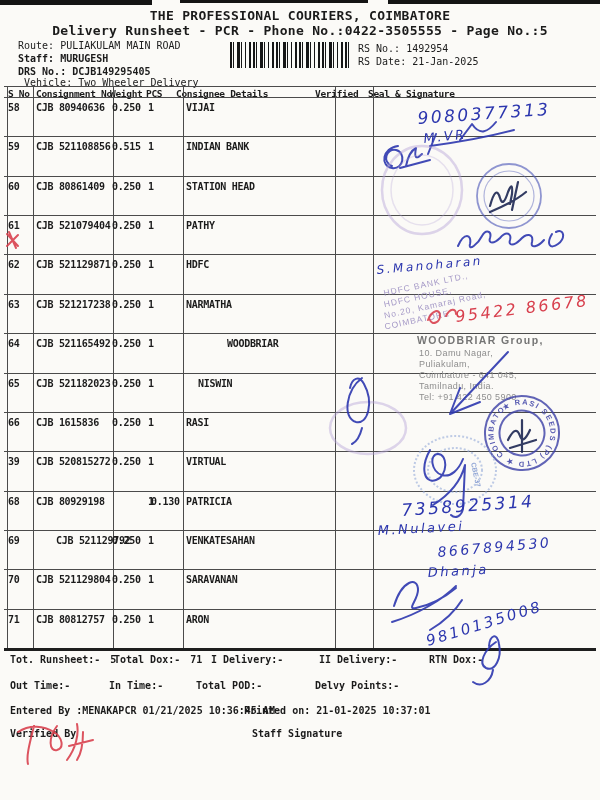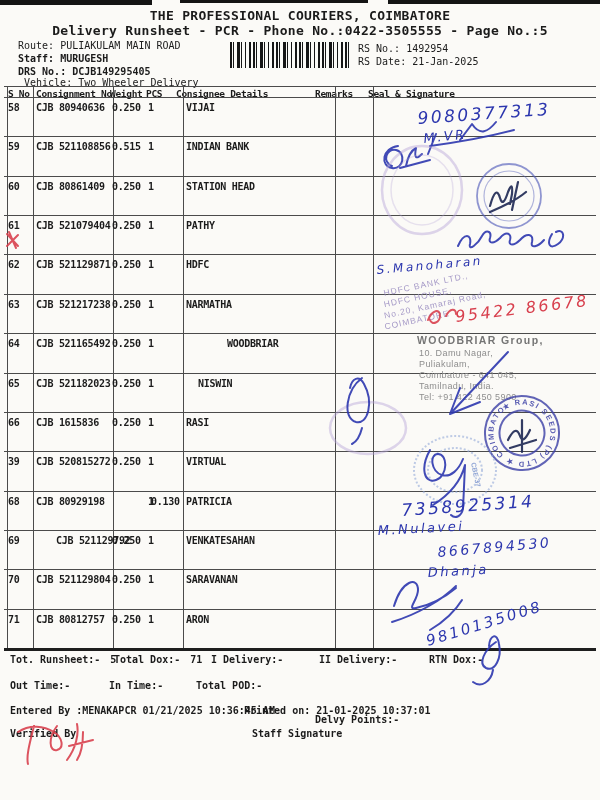--- a/index.html
+++ b/index.html
@@ -60,21 +60,21 @@
   <div class="barcode"></div>
 
   <div class="abs t10" style="left:358px;top:43px;"><span>RS No.:</span> <span>1492954</span></div>
   <div class="abs t10" style="left:358px;top:56px;"><span>RS Date:</span> <span>21-Jan-2025</span></div>
 
   <span class="colhead" style="left:8px;">S No</span>
   <span class="colhead" style="left:36px;">Consignment No</span>
   <span class="colhead" style="left:110px;">Weight</span>
   <span class="colhead" style="left:146px;">PCS</span>
   <span class="colhead" style="left:176px;">Consignee Details</span>
-  <span class="colhead" style="left:315px;">Remarks</span>
+  <span class="colhead" style="left:315px;">Verified</span>
   <span class="colhead" style="left:368px;">Seal &amp; Signature</span>
 
   <div id="table-lines">
       <div class="hline" style="top: 86px;"></div>
       <div class="hline" style="top: 97px;"></div>
       <div class="hline" style="top: 136.36px;"></div>
       <div class="hline" style="top: 175.72px;"></div>
       <div class="hline" style="top: 215.08px;"></div>
       <div class="hline" style="top: 254.44px;"></div>
       <div class="hline" style="top: 293.8px;"></div>
@@ -213,21 +213,21 @@
       <span class="fseg" style="left: 10px; top: 654px;"><span>Tot. Runsheet:-</span><span class="val">5</span></span>
       <span class="fseg" style="left: 114px; top: 654px;"><span>Total Dox:-</span><span class="val">71</span></span>
       <span class="fseg" style="left: 211px; top: 654px;"><span>I Delivery:-</span><span class="val"></span></span>
       <span class="fseg" style="left: 319px; top: 654px;"><span>II Delivery:-</span><span class="val"></span></span>
       <span class="fseg" style="left: 429px; top: 654px;"><span>RTN Dox:-</span><span class="val"></span></span>
     </div>
   <div id="footer-line2">
       <span class="fseg" style="left: 10px; top: 680px;"><span>Out Time:-</span><span class="val"></span></span>
       <span class="fseg" style="left: 109px; top: 680px;"><span>In Time:-</span><span class="val"></span></span>
       <span class="fseg" style="left: 196px; top: 680px;"><span>Total POD:-</span><span class="val"></span></span>
-      <span class="fseg" style="left: 295px; top: 714px; padding-left: 20px;"><span>Delvy Points:-</span><span class="val"></span></span>
+      <span class="fseg" style="left: 295px; top: 680px; padding-left: 20px;"><span>Delvy Points:-</span><span class="val"></span></span>
     </div>
   <span class="fseg" style="left:10px;top:705px;">Entered By :MENAKAPCR 01/21/2025 10:36:45 AM</span>
   <span class="fseg" style="left:244px;top:705px;">Printed on: 21-01-2025 10:37:01</span>
   <span class="fseg" style="left:10px;top:728px;">Verified By</span>
   <span class="fseg" style="left:252px;top:728px;">Staff Signature</span>
 
   <svg class="overlay" width="600" height="800" viewBox="0 0 600 800">
 
     <text class="hw" x="418" y="124" font-size="17" transform="rotate(-4 418 124)">9080377313</text>
     <text class="hw" x="424" y="143" font-size="13" transform="rotate(-6 424 143)">M.VR</text>

